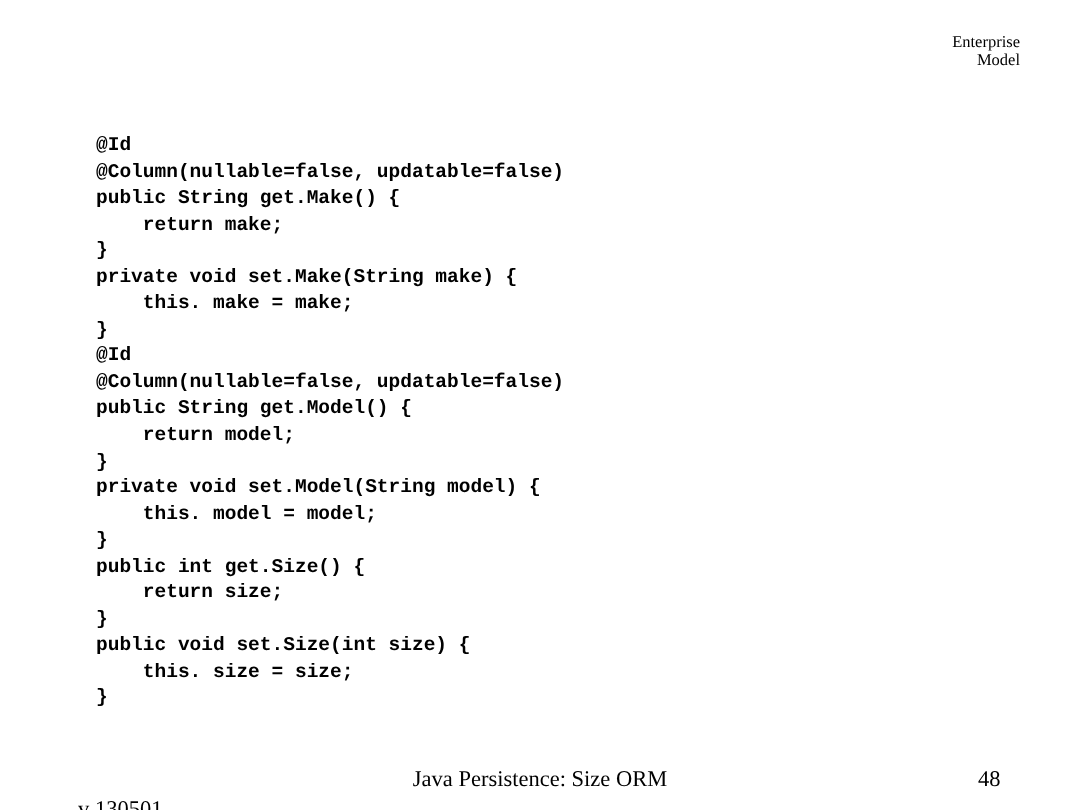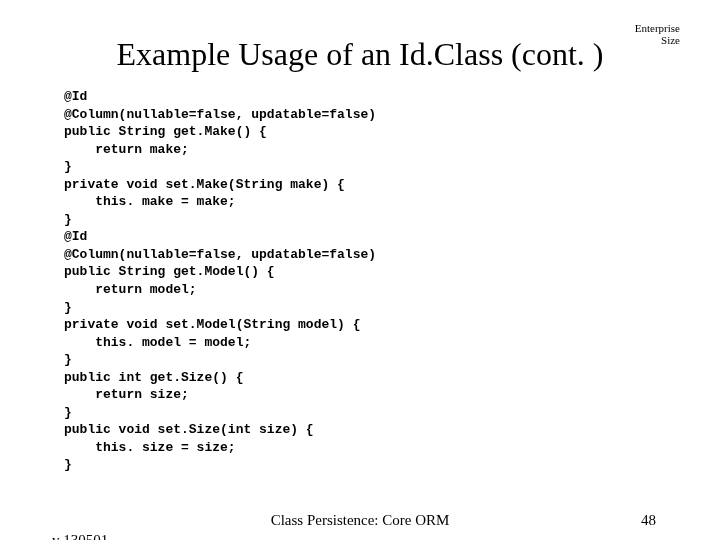--- a/index.html
+++ b/index.html
@@ -4,32 +4,31 @@
 <style>
   * { margin: 0; padding: 0; box-sizing: border-box; }
   html, body { width: 720px; height: 540px; background: #ffffff; font-family: "Times New Roman", Times, serif; color: #000; }
   .slide { position: relative; width: 720px; height: 540px; padding-left: 24px; }
   .corner-label { position: absolute; top: 22px; right: 40px; font-size: 11px; line-height: 1.1; text-align: right; }
   .title { position: absolute; top: 36px; left: 0; right: 0; text-align: center; font-size: 32px; font-weight: 400; }
   .code-block { position: absolute; top: 88px; left: 64px; right: 52px; font-family: "Courier New", Courier, monospace; font-size: 13px; font-weight: bold; line-height: 1.35; white-space: pre; }
   .footer { position: absolute; bottom: 28px; left: 52px; right: 52px; font-size: 15px; }
   .footer-left { position: absolute; left: 0; margin-top: 20px; }
   .footer-center { position: absolute; left: 0; right: 0; text-align: center; }
-  .footer-right { position: absolute; right: 12px; font-family: Liberation Serif, serif; }
+  .footer-right { position: absolute; right: 1px; font-family: Liberation Serif, serif; }
 </style>
 </head>
 <body>
 
 <div class="slide">
   <div class="corner-label">
     <div>Enterprise</div>
-    <div>Size</div>
+    <div>Model</div>
   </div>
 
-  <div class="title">Example Usage of an Id.Class (cont. )</div>
 
   <div class="code-block">@Id
 @Column(nullable=false, updatable=false)
 public String get.Make() {
     return make;
 }
 private void set.Make(String make) {
     this. make = make;
 }
 @Id
@@ -42,16 +41,16 @@
 }
 public int get.Size() {
     return size;
 }
 public void set.Size(int size) {
     this. size = size;
 }</div>
 
   <div class="footer">
     <span class="footer-left">v 130501</span>
-    <span class="footer-center">Class Persistence: Core ORM</span>
+    <span class="footer-center">Java Persistence: Size ORM</span>
     <span class="footer-right">48</span>
   </div>
 </div>
 
 </body></html>

